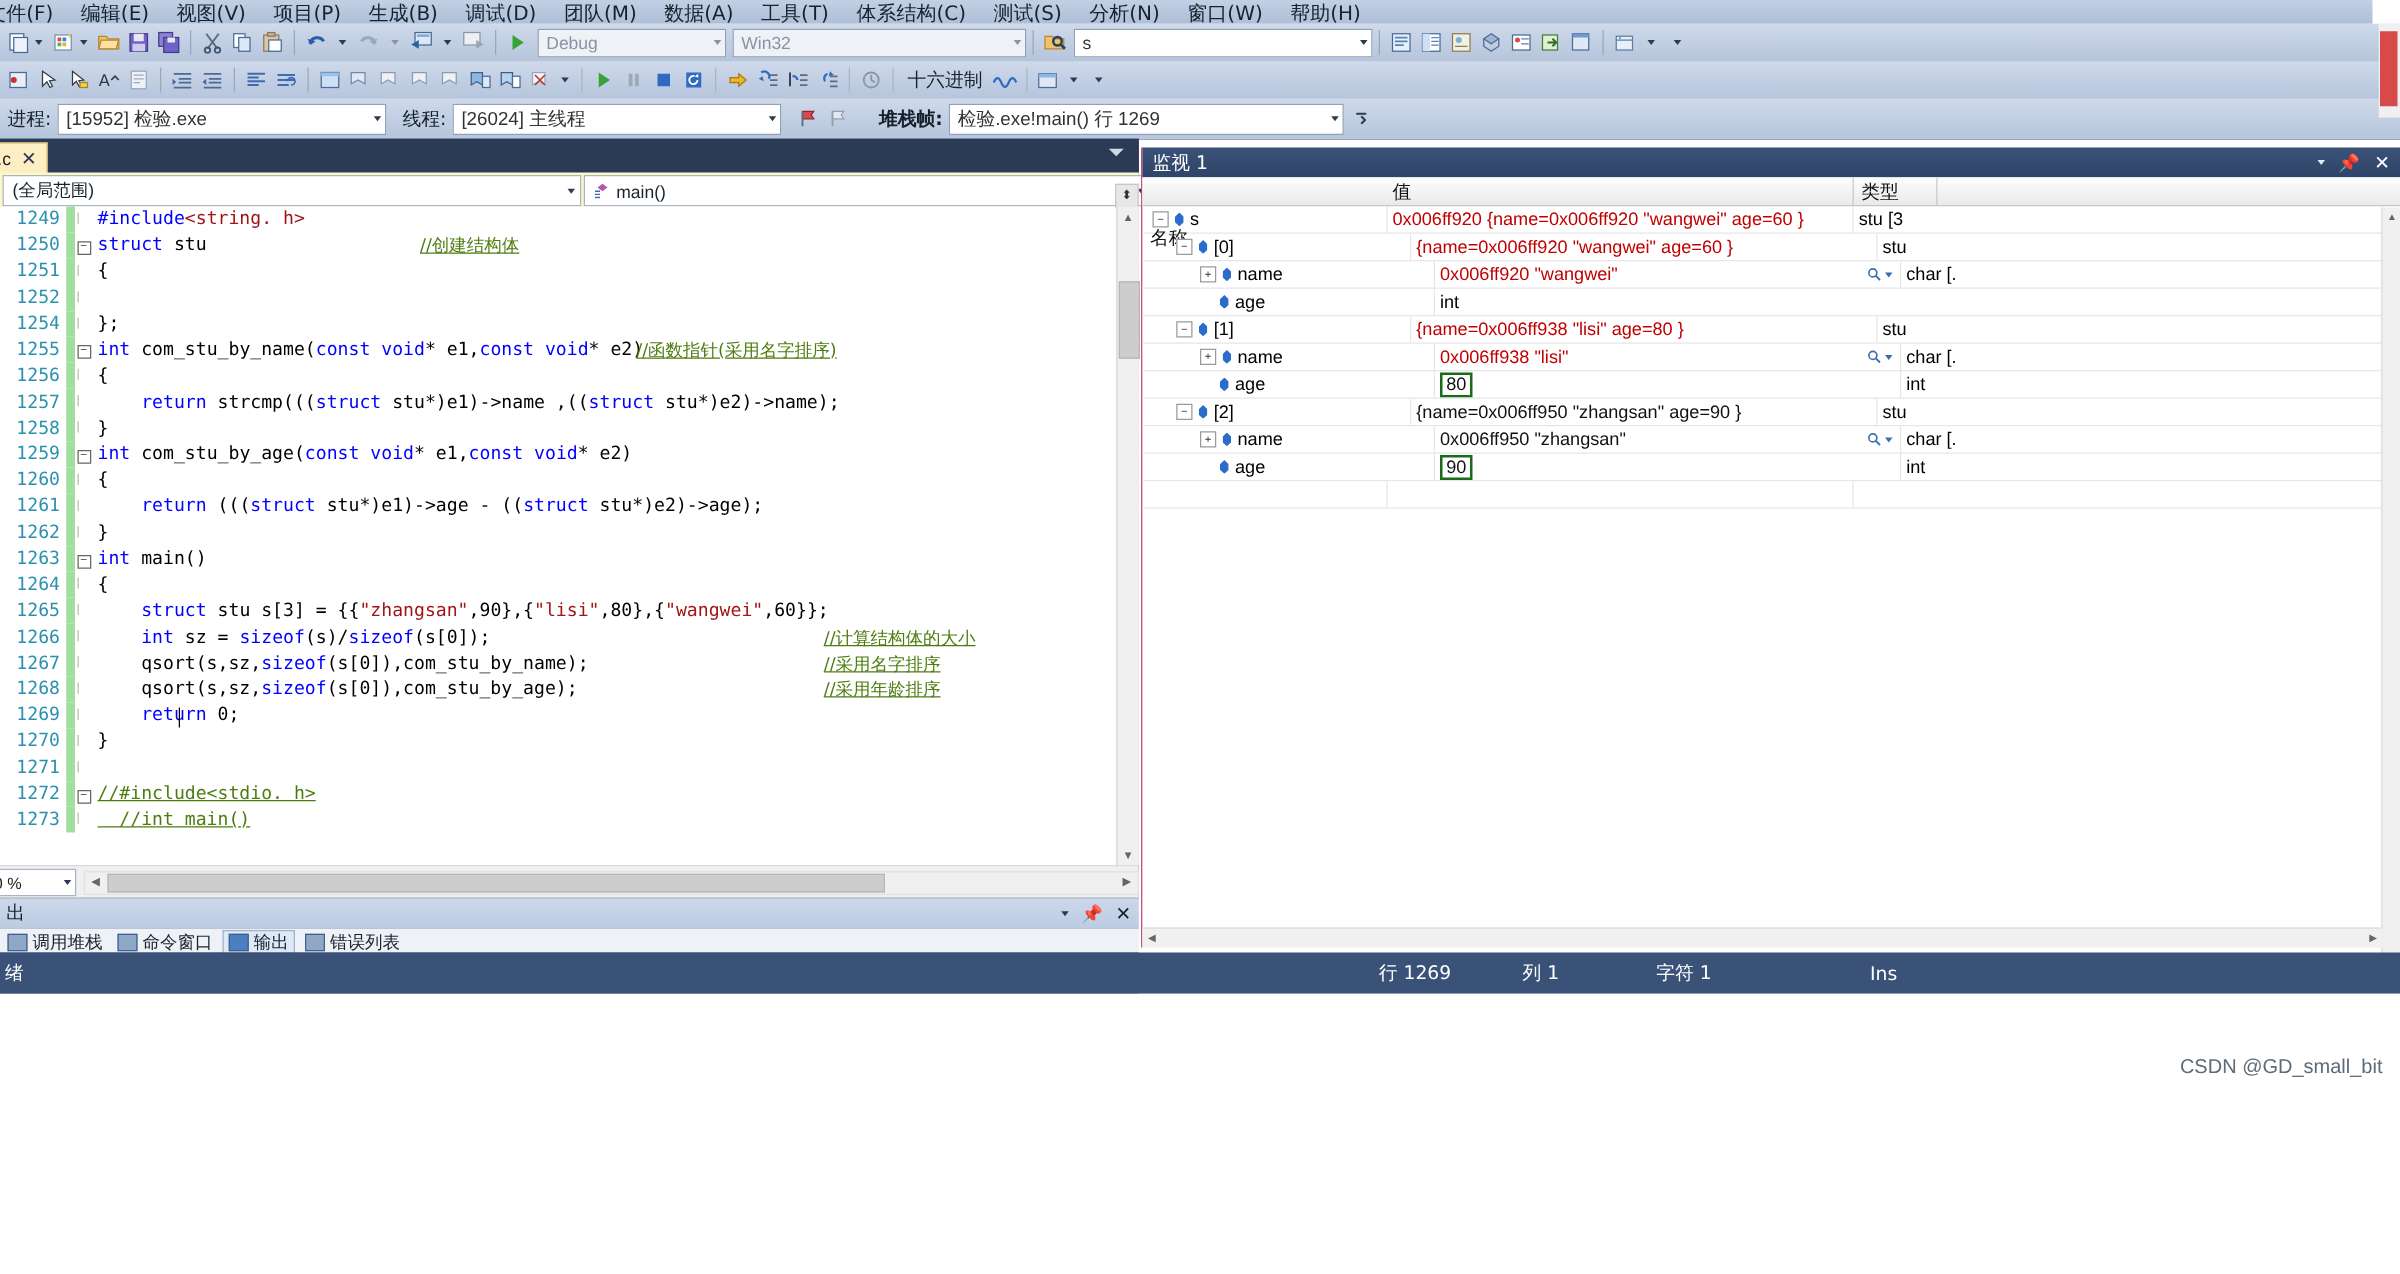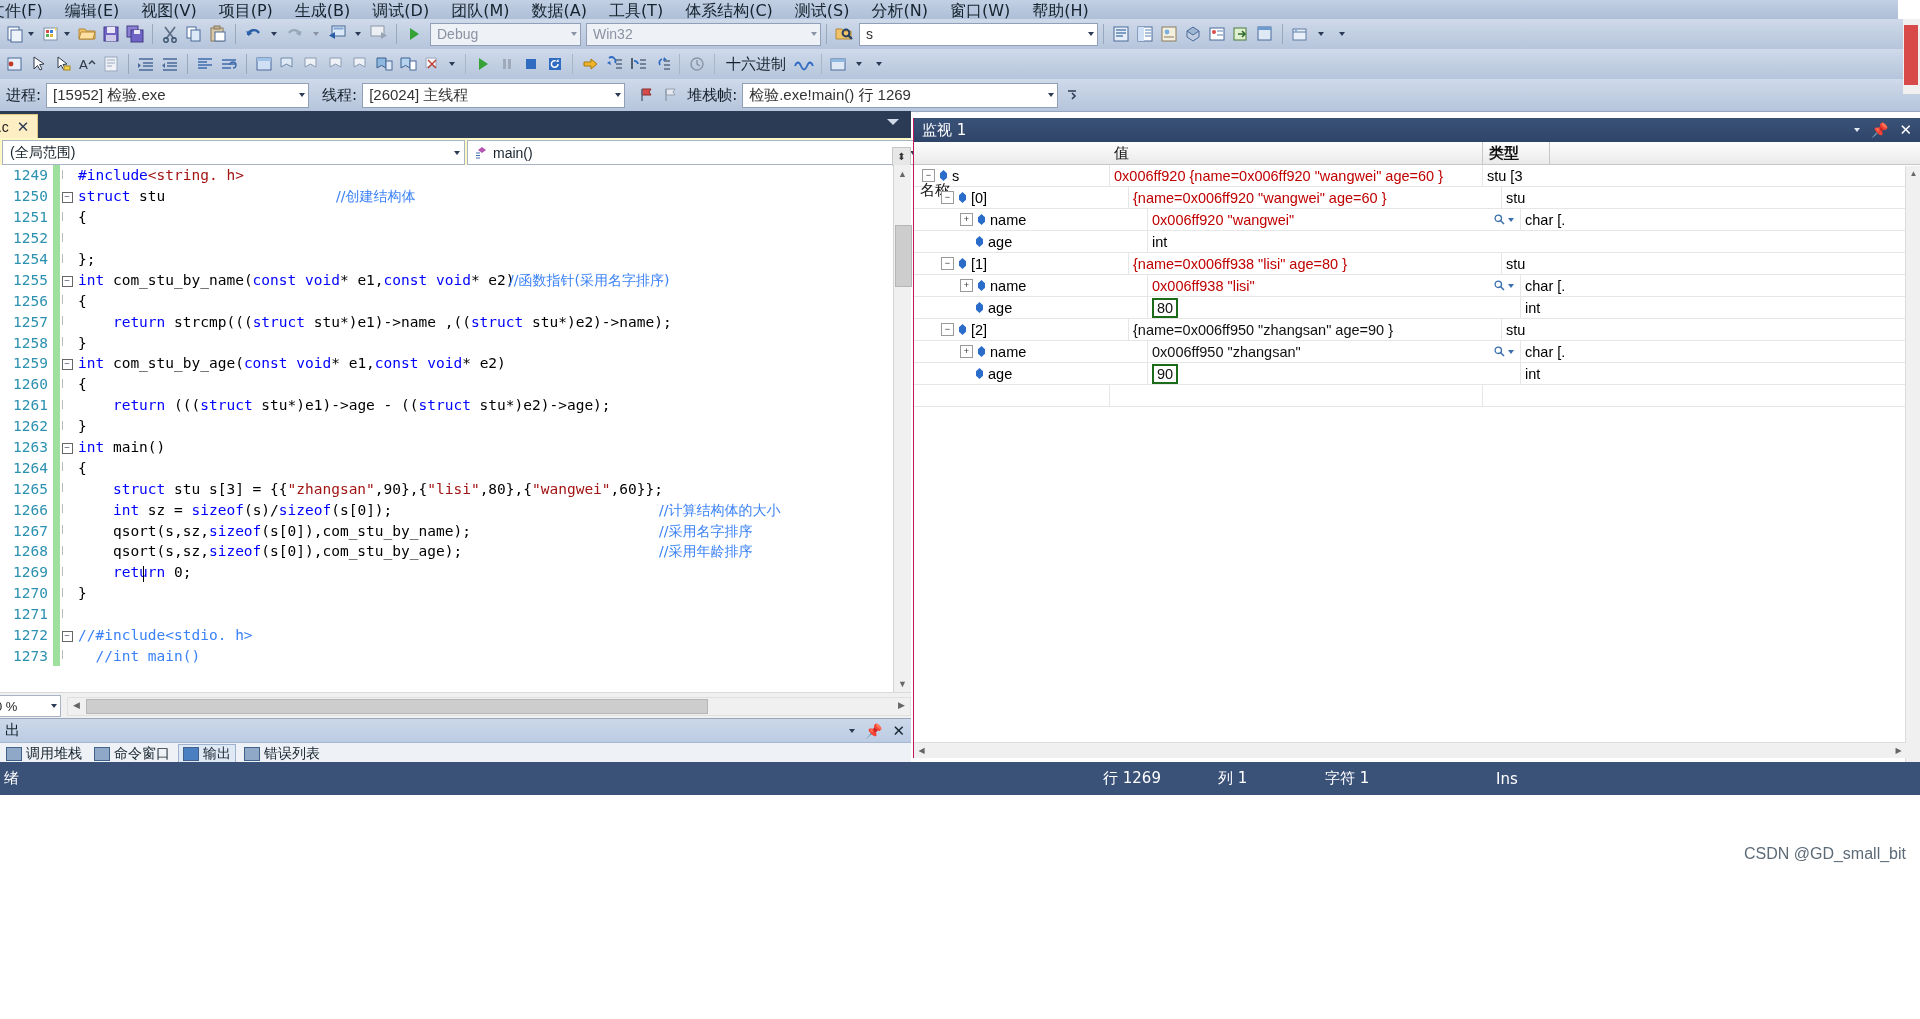--- a/index.html
+++ b/index.html
@@ -74,21 +74,21 @@
   #codeArea{
     position:absolute;left:0;top:54px;width:911px;height:527px;background:#fff;overflow:hidden;
     font-family:"DejaVu Sans Mono","Liberation Mono",monospace;
   }
   .cl{height:20.9px;display:flex;align-items:center;white-space:pre;font-size:14.5px;}
   .ln{width:48px;text-align:right;padding-right:5px;color:#2b91af;flex:none;font-size:14.5px;}
   .gut{width:7px;height:20.9px;background:#9fe09f;flex:none;}
   .fold{width:14px;text-align:center;color:#55606e;flex:none;font-size:11px;}
   .kw{color:#0000ff;}
   .str{color:#a31515;}
-  .cmt{color:#3b82f6;}
+  .cmt{color:#4d7c0f;text-decoration:underline;}
   .ppk{color:#0000ff;}
   .plain{color:#000;}
   
   .caretbar{display:inline-block;width:1px;height:16px;background:#000;vertical-align:middle;}
   
   #vscroll{position:absolute;right:0;top:54px;width:17px;height:527px;background:#f0f0f0;border-left:1px solid #d4d4d4;}
   #vscroll .up,#vscroll .dn{width:17px;height:17px;display:flex;align-items:center;justify-content:center;color:#666;font-size:9px;}
   #vscroll .thumb{position:absolute;left:1px;top:60px;width:15px;height:60px;background:#cdcdcd;border:1px solid #b6b6b6;}
   #splitter{position:absolute;right:0;top:36px;width:17px;height:17px;background:#e7e7e7;border:1px solid #c7c7c7;display:flex;align-items:center;justify-content:center;font-size:10px;color:#333;}
   #zoomrow{
@@ -535,21 +535,21 @@
         <path d="M4 3h9l-2 3 2 3H4z" fill="#d94b4b" stroke="#8c2b2b"></path>
         <path d="M4 3v12" stroke="#5b6b80" stroke-width="1.5"></path>
       </svg>
     </div>
   <div class="tbtn">
       <svg width="18" height="18" viewBox="0 0 18 18">
         <path d="M4 3h9l-2 3 2 3H4z" fill="#e6eaf0" stroke="#94a0b0"></path>
         <path d="M4 3v12" stroke="#94a0b0" stroke-width="1.5"></path>
       </svg>
     </div>
-  <div class="lbl" style="margin-left:4px;">堆栈帧:</div>
+  <div class="lbl" style="margin-left:20px;font-weight:bold;">堆栈帧:</div>
   <div class="combo" style="width:305px;height:23px;font-size:15px;">
     <span class="txt">检验.exe!main() 行 1269</span>
     <span class="caret"></span>
   </div>
   <div class="tbtn" style="margin-left:2px;">
       <svg width="12" height="18" viewBox="0 0 12 18">
         <path d="M2 5h8M6 7 l3 3 -3 3" stroke="#2b3a55" stroke-width="1.6" fill="none"></path>
       </svg>
     </div>
 </div>
@@ -666,21 +666,21 @@
     <span class="wbtns">
       <span class="caret" style="border-top-color:#e3ecf8;"></span>
       <span style="font-size:14px;">📌</span>
       <span style="font-size:15px;font-weight:bold;">✕</span>
     </span>
   </div>
   <div id="grid">
     <div id="ghead">
       <div class="gh" style="width:187px;margin-top:48px;">名称</div>
       <div class="gh" style="width:368px;">值</div>
-      <div class="gh" style="width:60px;font-weight:bold;">类型</div>
+      <div class="gh" style="width:60px;">类型</div>
     </div>
     <div id="gbody">
         <div class="grow">
           <div class="gname" style="padding-left: 8px;">
             <span class="exp">−</span>
             <span class="vicon"></span>
             <span>s</span>
           </div>
           <div class="gval">
             <span class="redv">0x006ff920 {name=0x006ff920 "wangwei" age=60 }</span>

